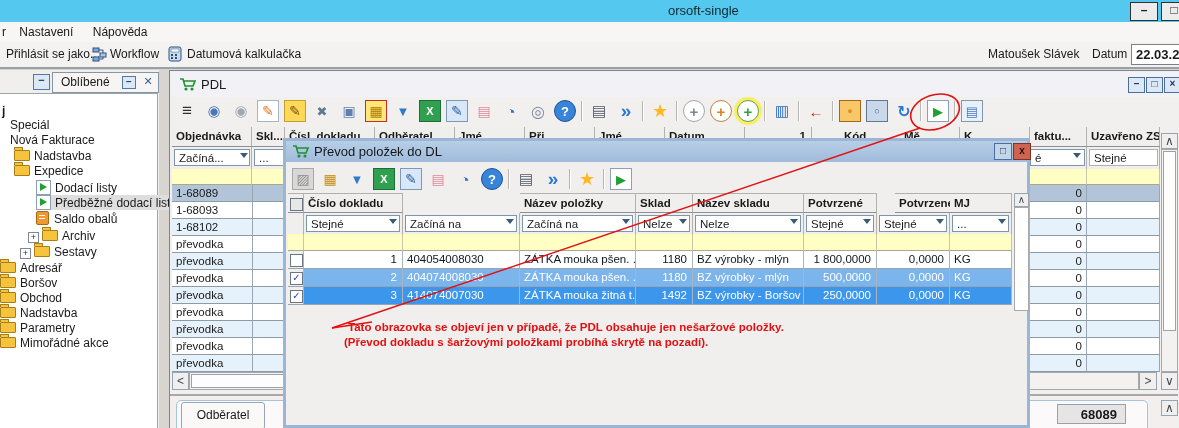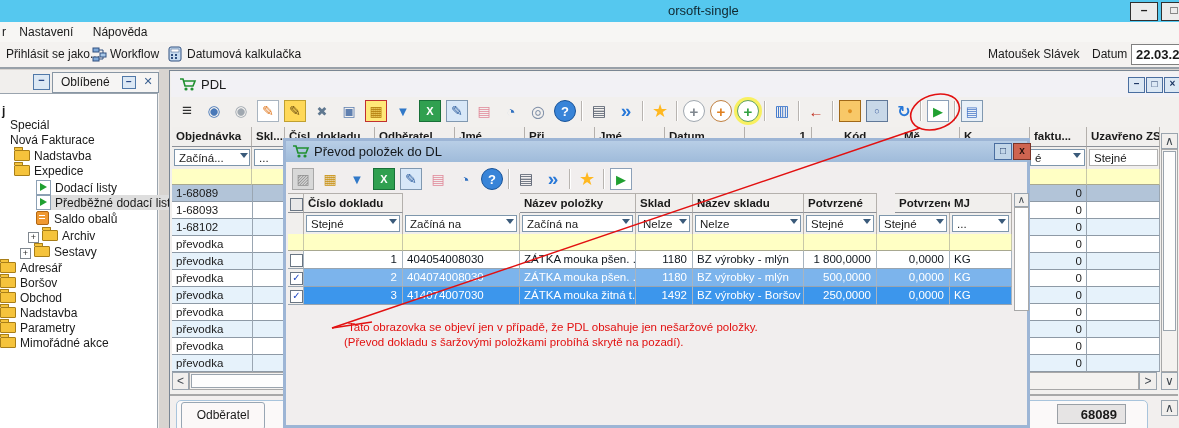--- a/index.html
+++ b/index.html
@@ -64,21 +64,21 @@
   #dialog{left:283px;top:138px;width:747px;height:290px;background:#F1EEEE;border:3px solid #9DB5D5;box-sizing:border-box;z-index:10}
   #dlgtitle{left:0;top:0;width:741px;height:21px;background:linear-gradient(#B8CEE6,#9FBBDA);line-height:21px}
   #dlgtoolbar{left:6px;top:26px;height:24px}
   .dl-h{position:absolute;height:20px;background:#F1EFED;border-right:1px solid #B4B0AC;border-top:1px solid #B4B0AC;
         border-bottom:1px solid #8C9098;font-weight:bold;font-size:11.5px;line-height:19px;padding-left:4px;
         overflow:hidden;white-space:nowrap;box-sizing:border-box}
   .dl-r{position:absolute;height:18px;line-height:17px;font-size:11.5px;border-right:1px solid #A8B4C0;
         border-bottom:1px solid #98A4B0;box-sizing:border-box;overflow:hidden;white-space:nowrap}
   .cbx{position:absolute;width:11px;height:11px;background:#fff;border:1px solid #6A7684;font-size:10px;
        line-height:10px;text-align:center;color:#2048C0;font-weight:bold}
-  .redtext{position:absolute;color:#E21010;font-weight:normal;font-size:11.5px;white-space:nowrap}
+  .redtext{position:absolute;color:#E21010;font-weight:bold;font-size:11.5px;white-space:nowrap}
   #overlay{left:0;top:0;width:1179px;height:428px;pointer-events:none;z-index:40}
   .num{text-align:right}
 </style>
 </head>
 <body>
 
 <div class="abs" id="titlebar">
   <span class="abs" style="left:668px;top:0;line-height:22px;font-size:13px">orsoft-single</span>
   <span class="cap-btn" style="left:1130px;width:26px">–</span>
   <span class="cap-btn" style="left:1161px;width:24px">□</span>

